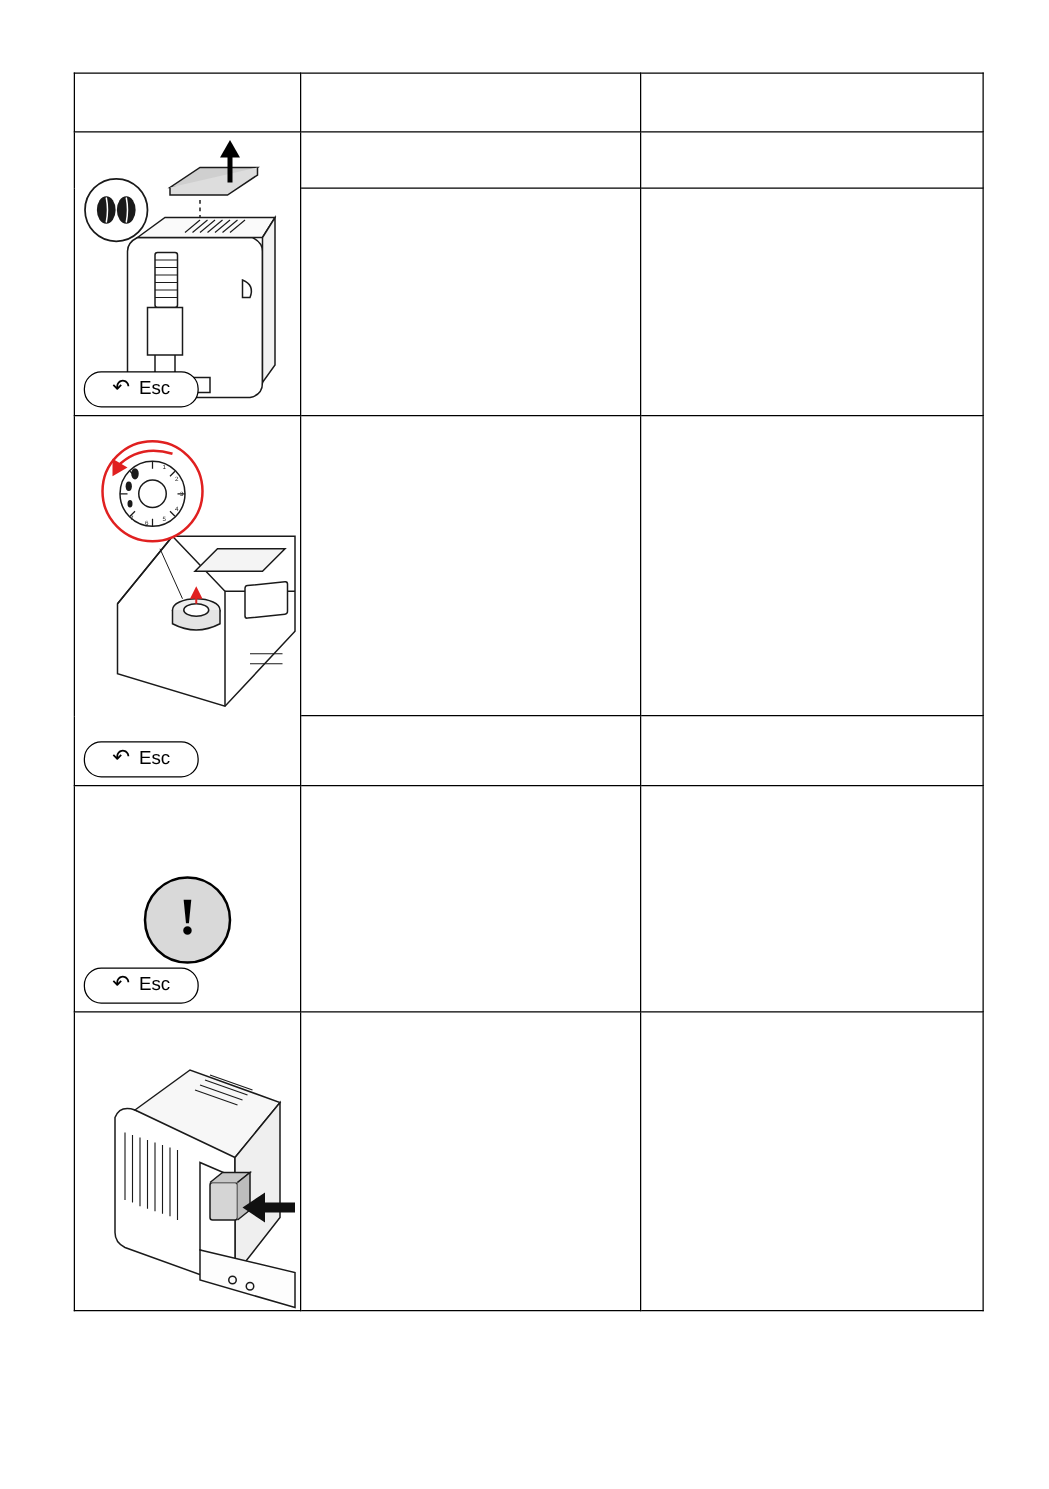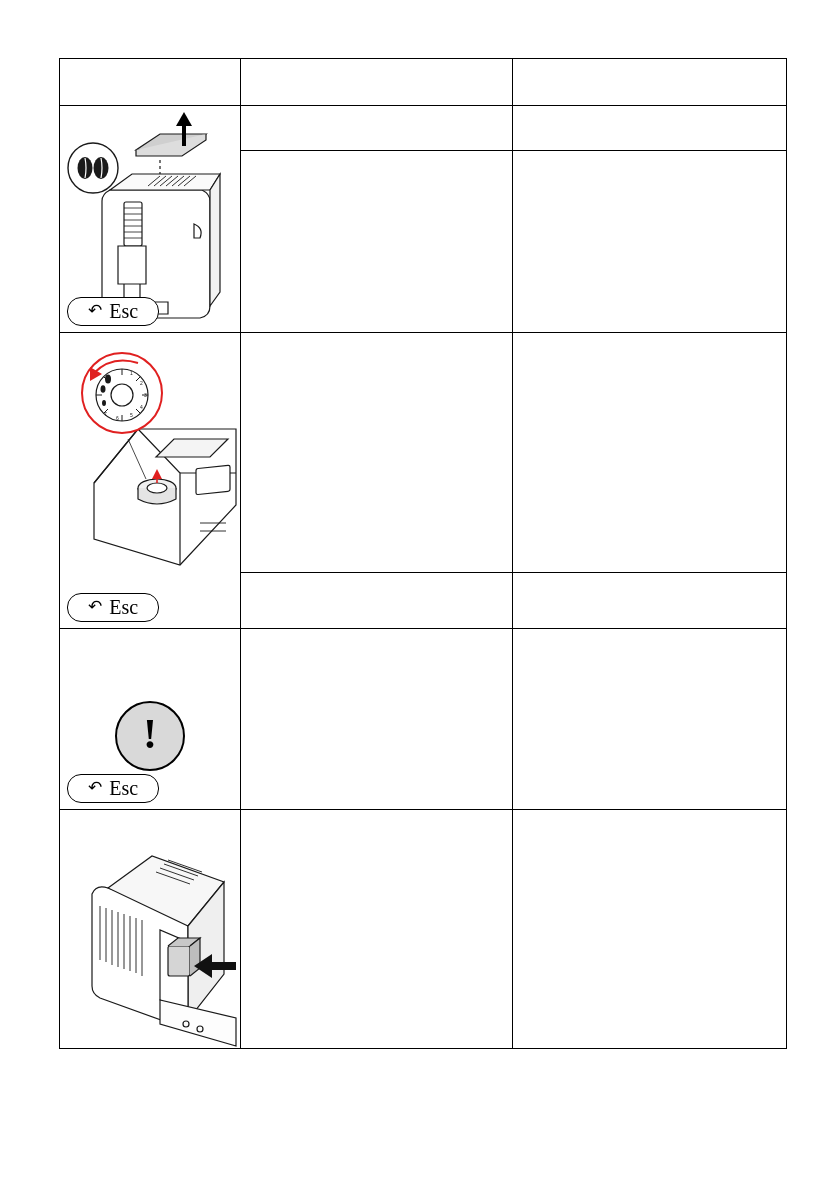--- a/index.html
+++ b/index.html
@@ -81,22 +81,22 @@
     justify-content: center;
     gap: 7px;
   }
   .esc-btn .esc-arrow {
     font-size: 17px;
     line-height: 1;
     font-family: "DejaVu Sans", sans-serif;
     transform: translateY(-1px);
   }
   .esc-btn .esc-text {
-    font-size: 20px;
-    font-family: Liberation Serif, serif;
+    font-size: 15px;
+    font-family: Liberation Sans, sans-serif;
   }
 
   
   .illus {
     position: absolute;
     left: 0;
     top: 0;
   }
 
   

